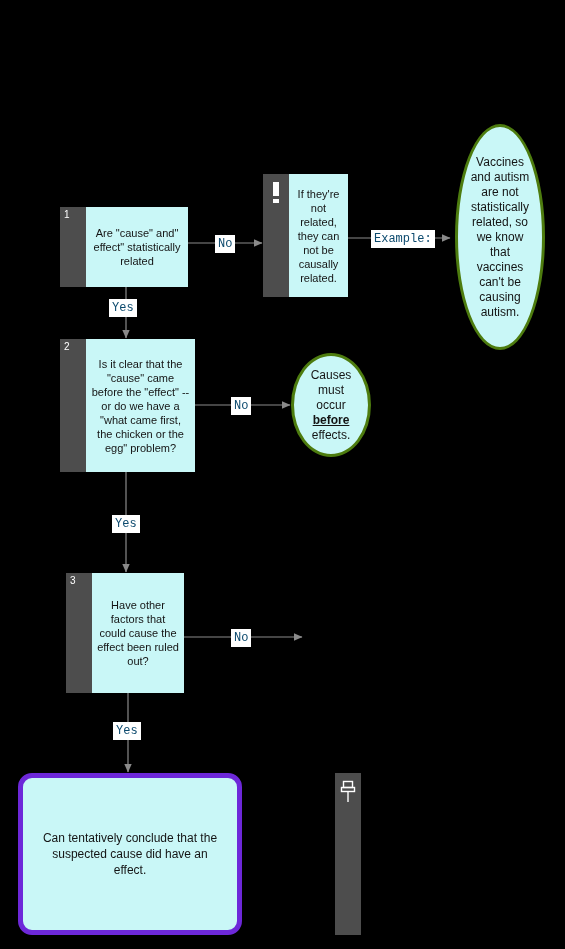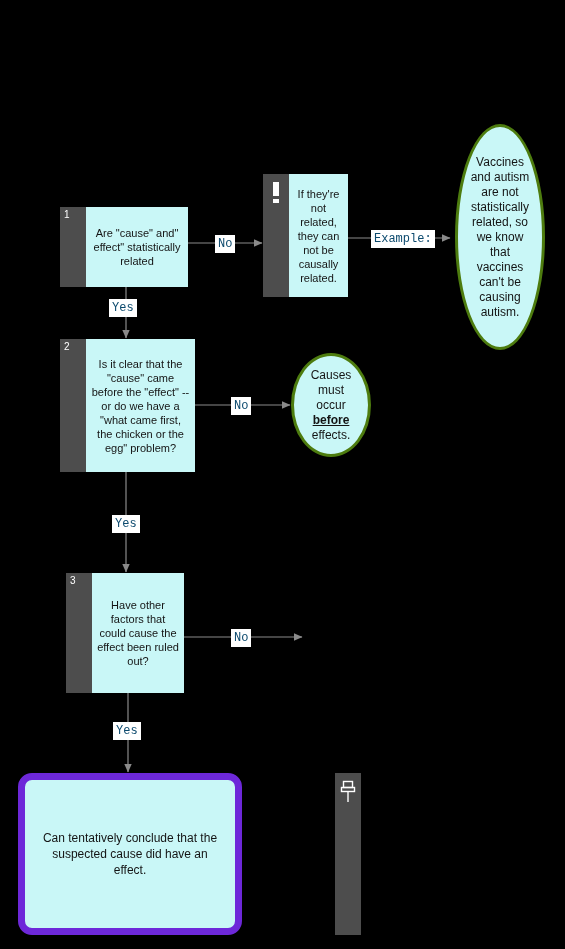--- a/index.html
+++ b/index.html
@@ -94,21 +94,21 @@
     font-size: 12px;
     line-height: 15px;
     padding: 6px 8px;
   }
 
   
   .rounded-box {
     position: absolute;
     box-sizing: border-box;
     background: #c9f7f7;
-    border: 7px solid #6d28d9;
+    border: 5px solid #6d28d9;
     border-radius: 14px;
     display: flex;
     align-items: center;
     justify-content: center;
     text-align: center;
     color: #141414;
     font-size: 12px;
     line-height: 16px;
     padding: 8px 14px;
   }

